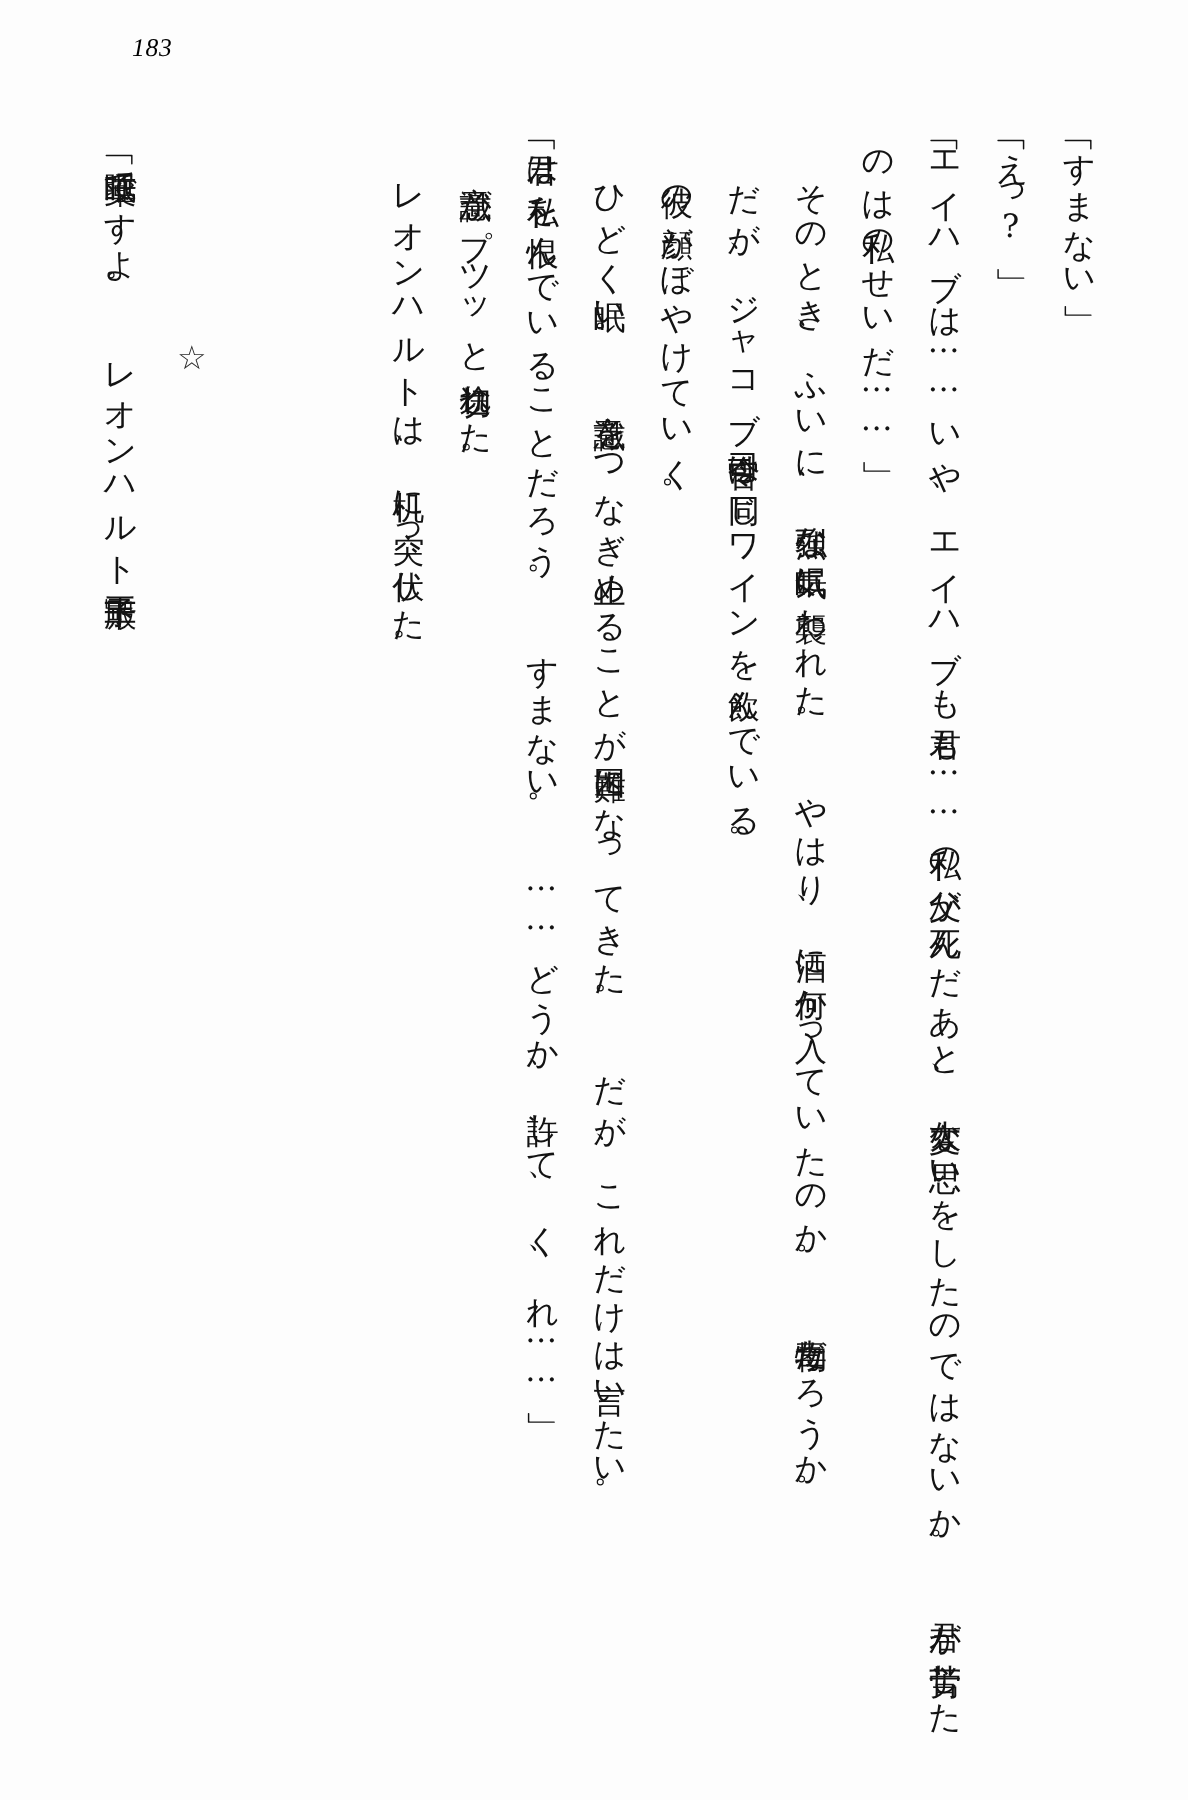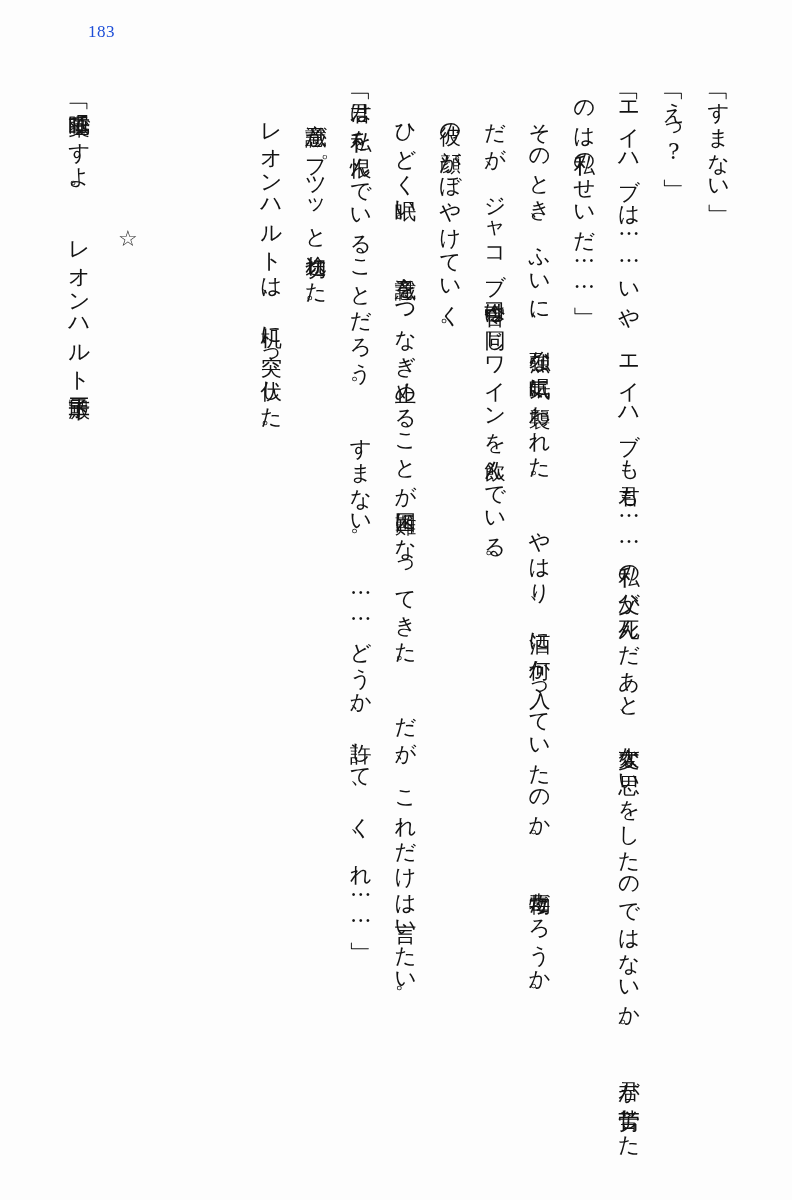--- a/index.html
+++ b/index.html
@@ -18,22 +18,23 @@
   .page {
     position: absolute;
     inset: 0;
     background: #fdfdfd;
   }
   .page-number {
     position: absolute;
     top: 22px;
     left: 88px;
     font-family: "Liberation Serif", serif;
+    font-style: italic;
     font-size: 17px;
-    color: #1d4ed8;
+    color: #000000;
     letter-spacing: 0.5px;
   }
   
   .body-text {
     position: absolute;
     top: 86px;
     right: 52px;
     height: 1070px;
     width: 640px;
     writing-mode: vertical-rl;

